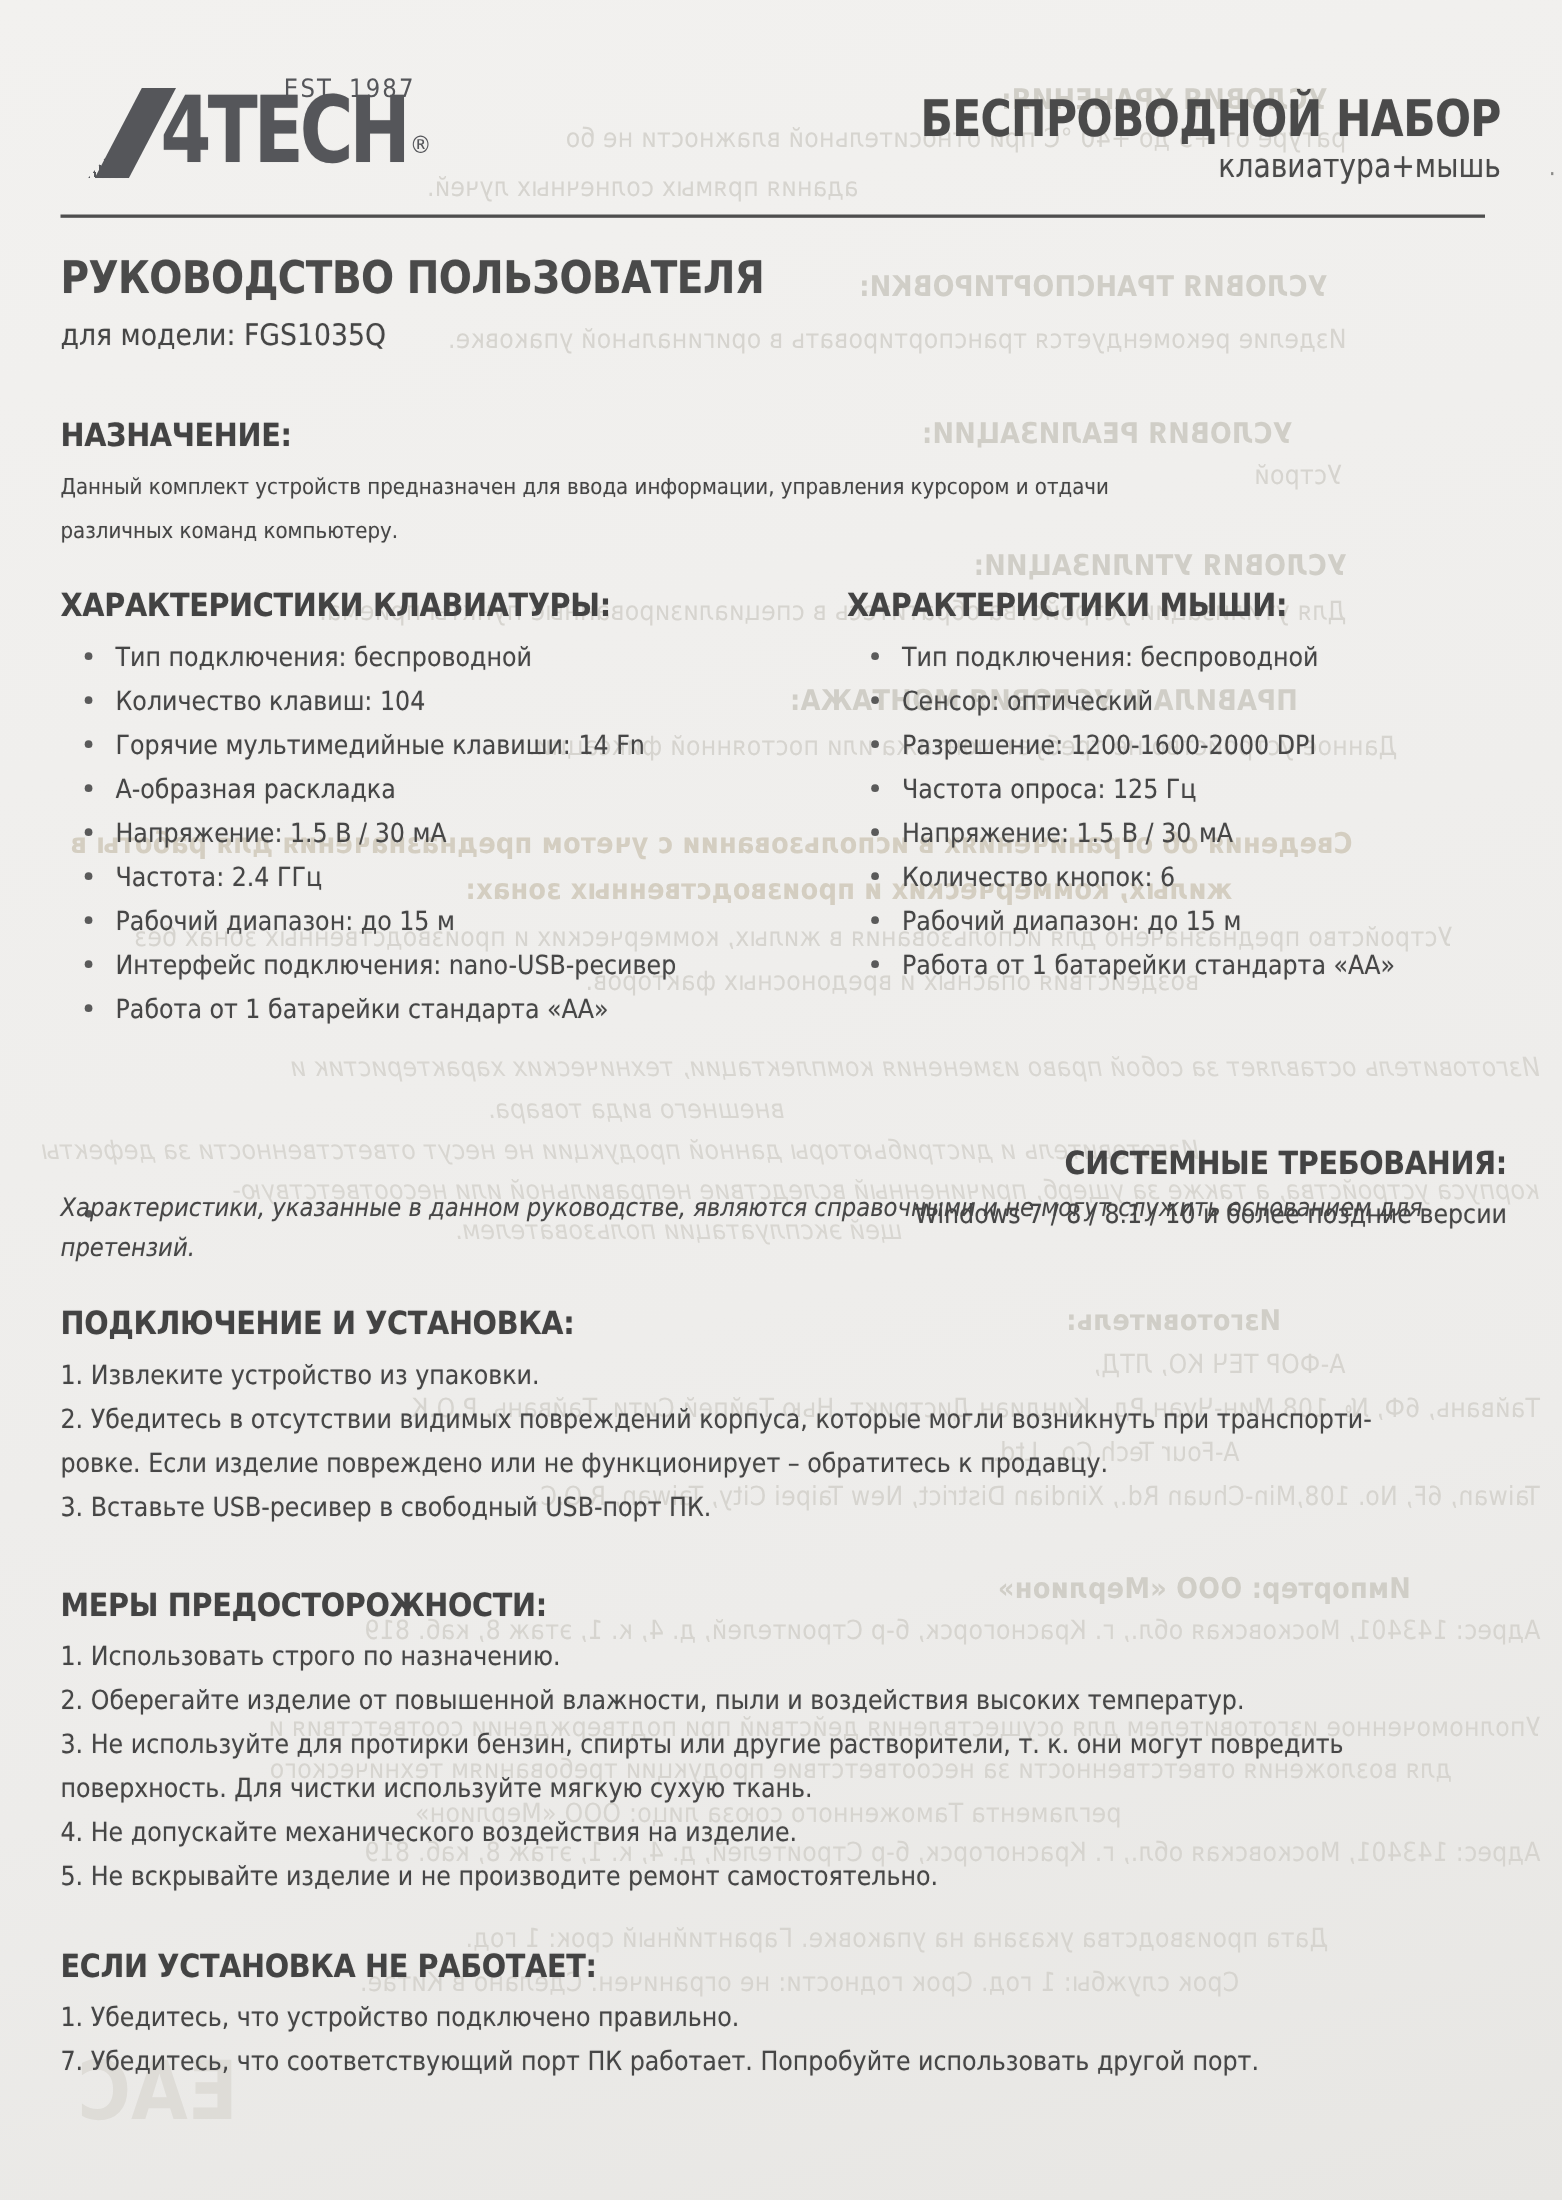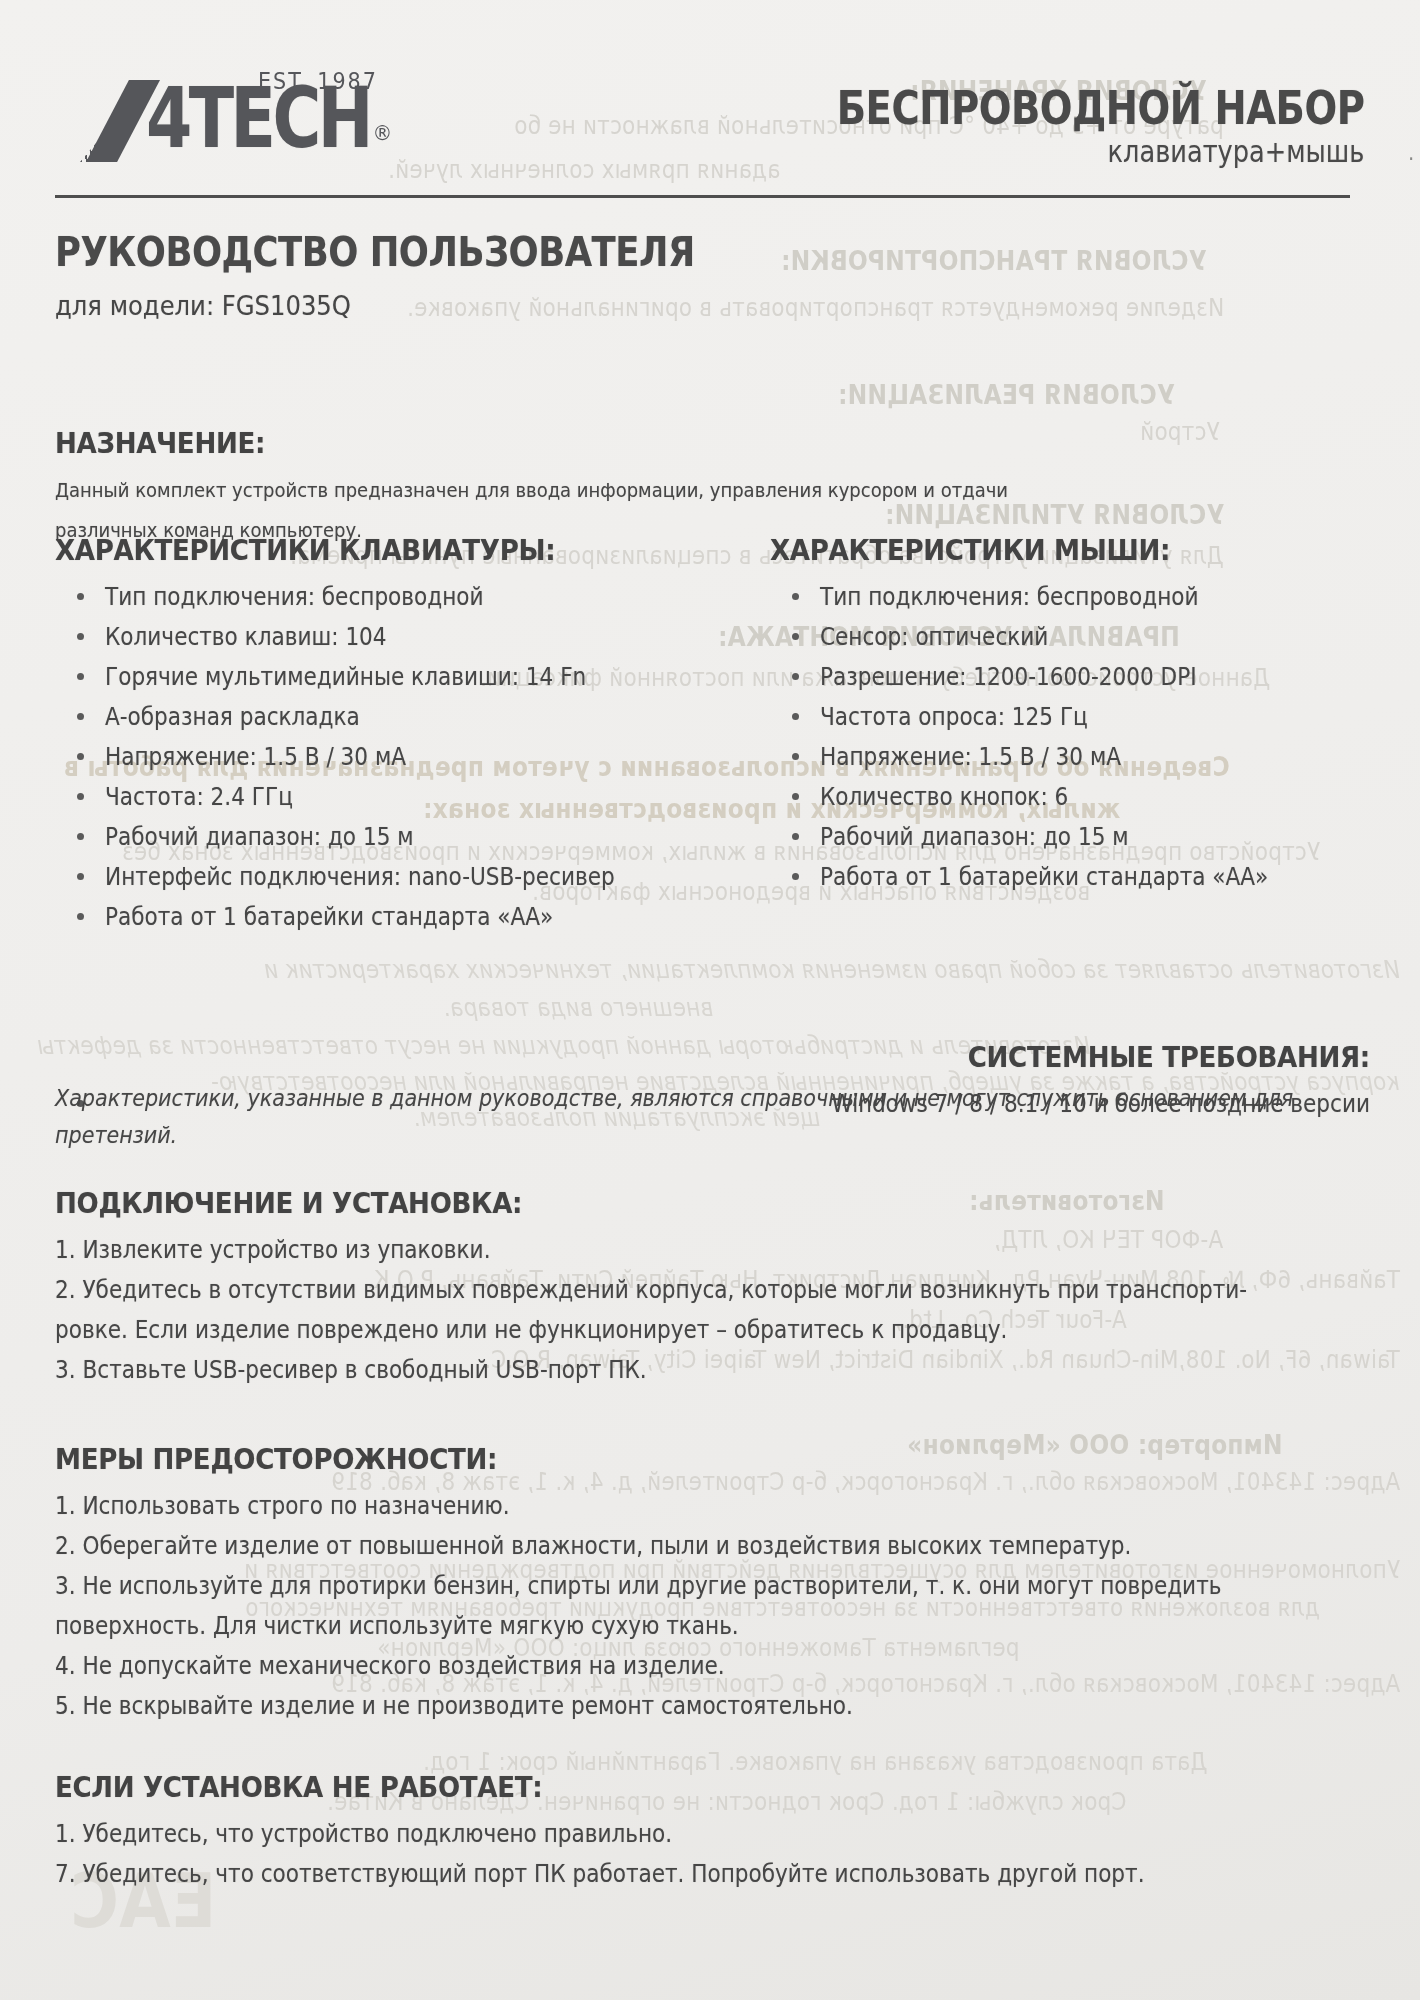--- a/index.html
+++ b/index.html
@@ -57,21 +57,21 @@
   .spec-list{list-style:none;margin:10px 0 0 0;padding:0;font-size:24px;line-height:40px;}
   .spec-list li{position:relative;padding-left:50px;}
   .spec-list li::before{content:"";position:absolute;left:22px;top:16px;width:7px;height:7px;border-radius:50%;background:#5a5a5a;}
   .step-list{margin:10px 0 0 0;font-size:24px;line-height:40px;}
   .step{white-space:pre-line;}
   .note{position:absolute;left:55px;right:50px;top:1080px;font-style:italic;
       font-size:23px;line-height:37px;white-space:pre-line;}
   .two-col{display:flex;top:533px;}
   .col-left{width:715px;flex:0 0 715px;}
   .col-right{flex:1;}
-  .pos-purpose{top:378px;margin-top:48px;}
+  .pos-purpose{top:378px;}
   .pos-system{top:1040px;text-align:right;}
   .pos-setup{top:1186px;}
   .pos-precautions{top:1442px;}
   .pos-trouble{top:1770px;}
   
   .scan-mark{position:absolute;right:2px;top:146px;width:10px;height:26px;color:#8a8a88;font-size:22px;}
 </style>
 </head>
 <body>
 

